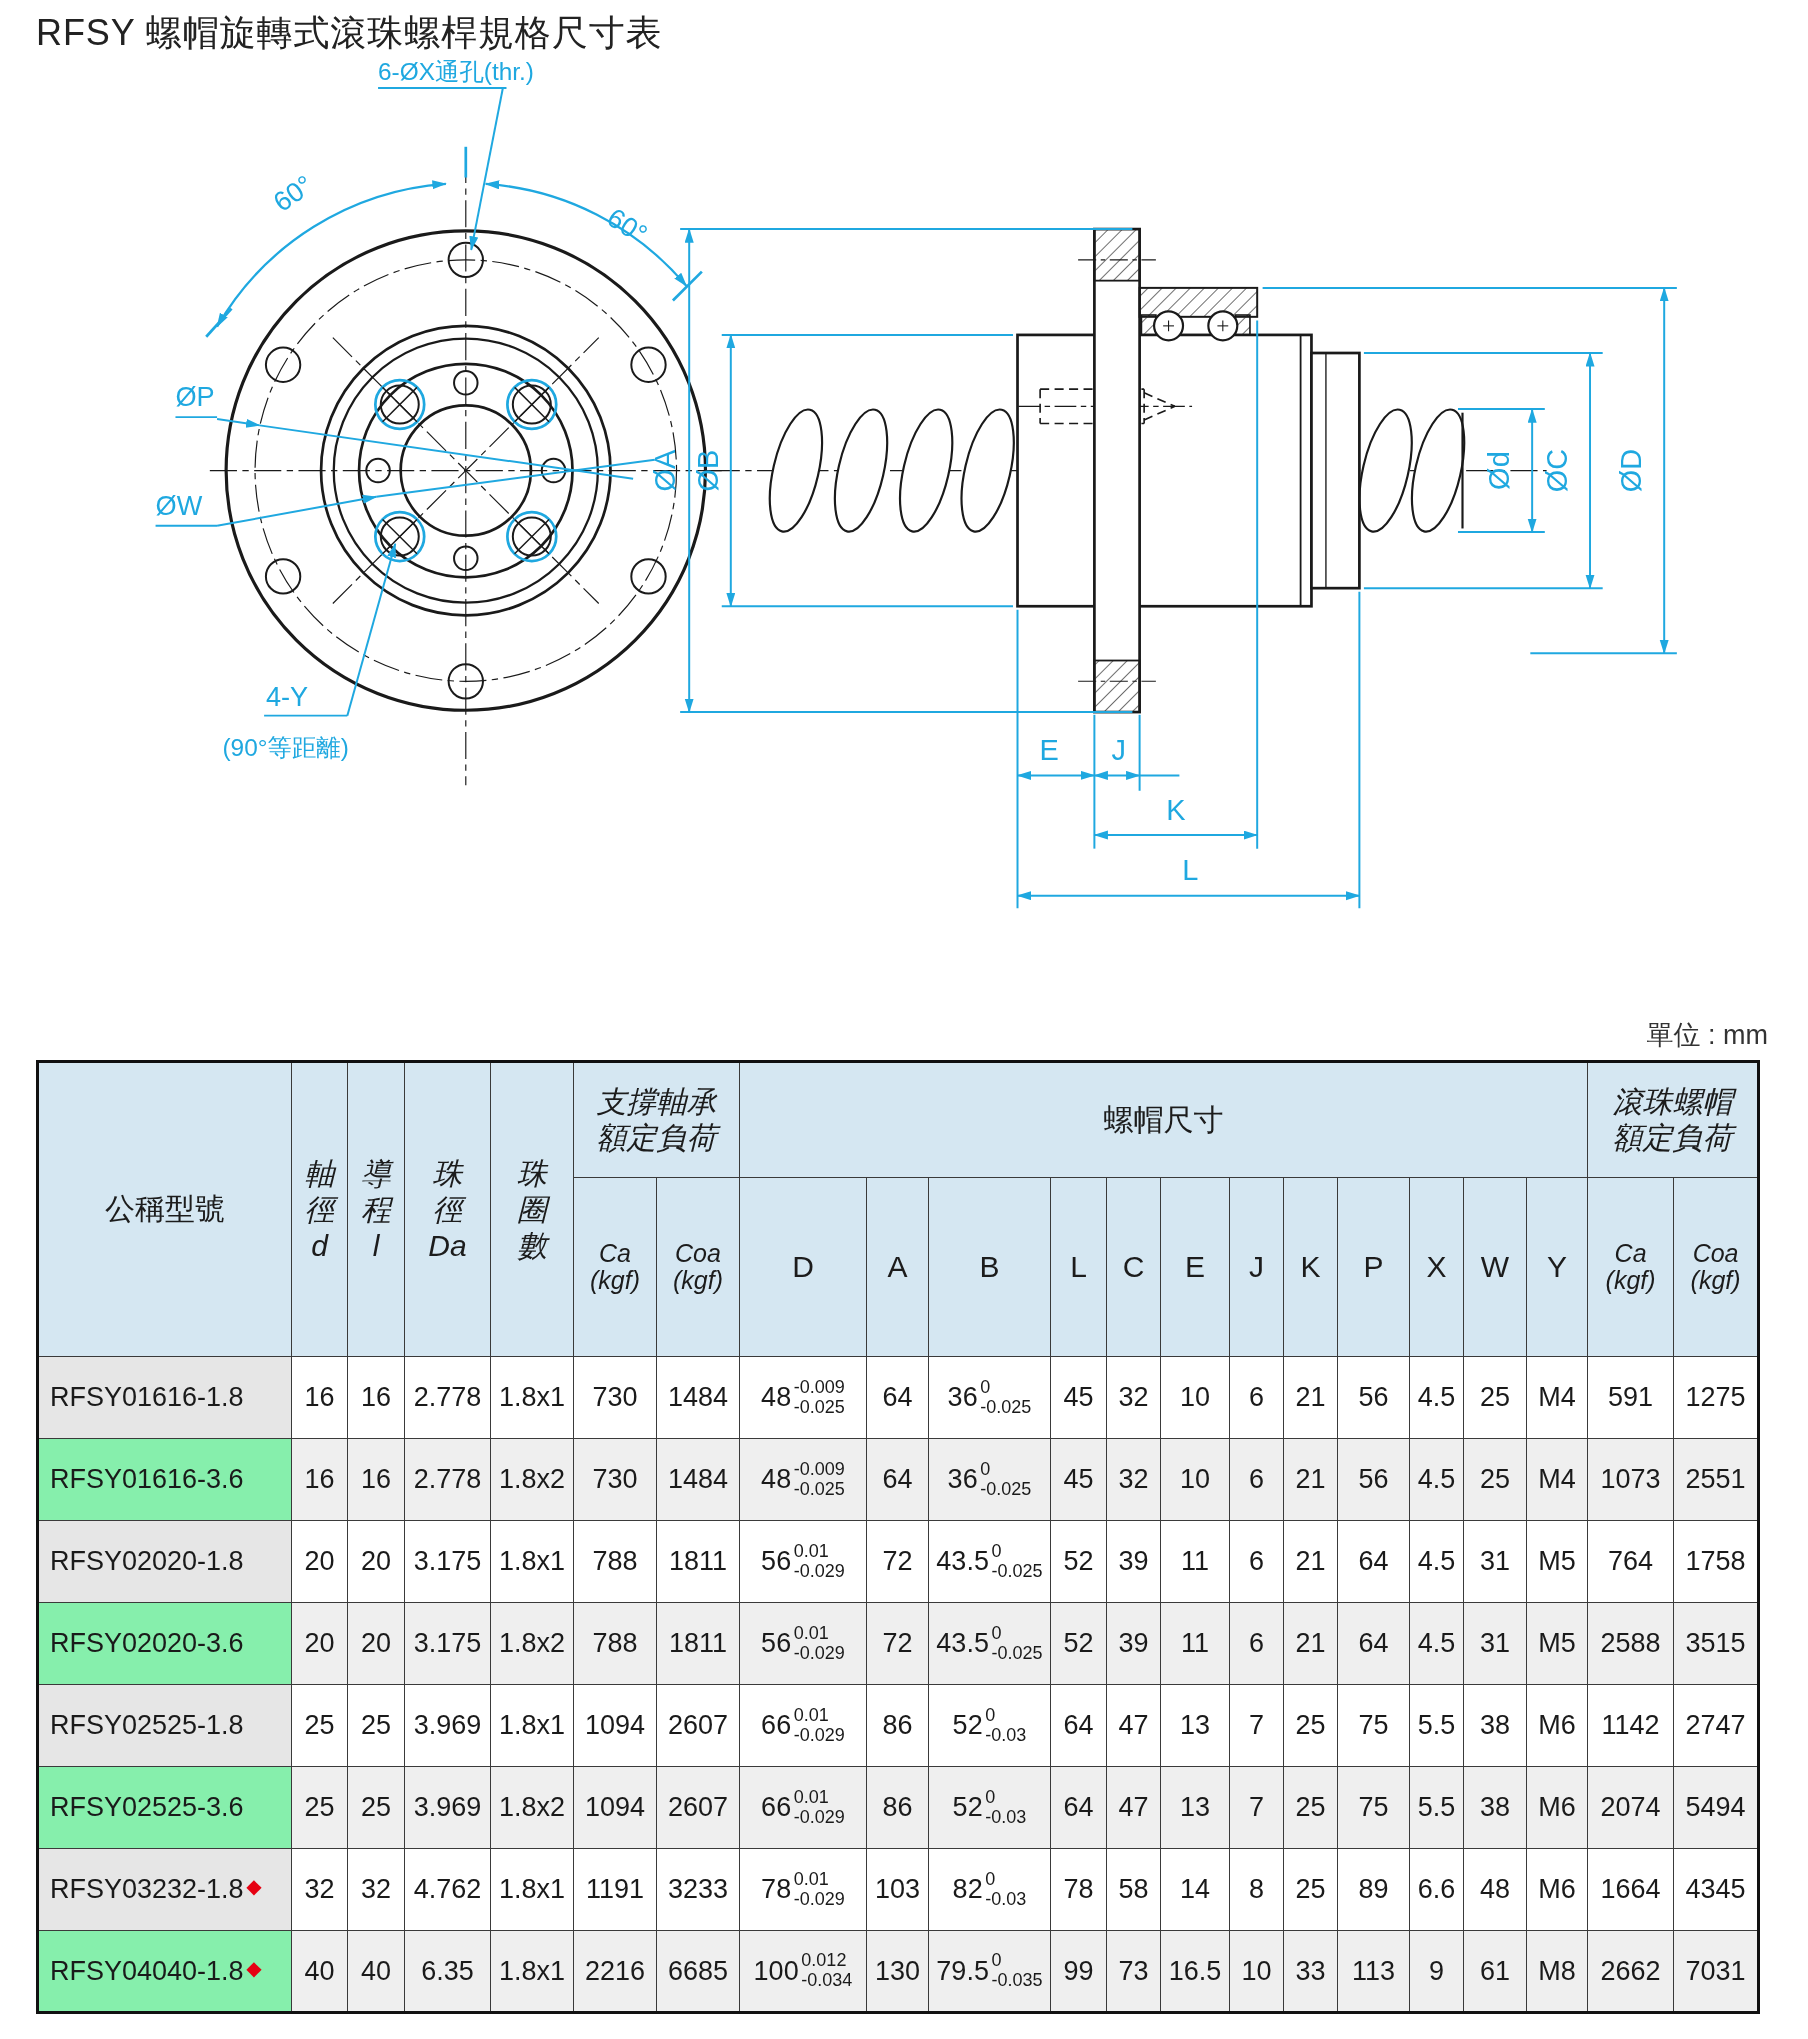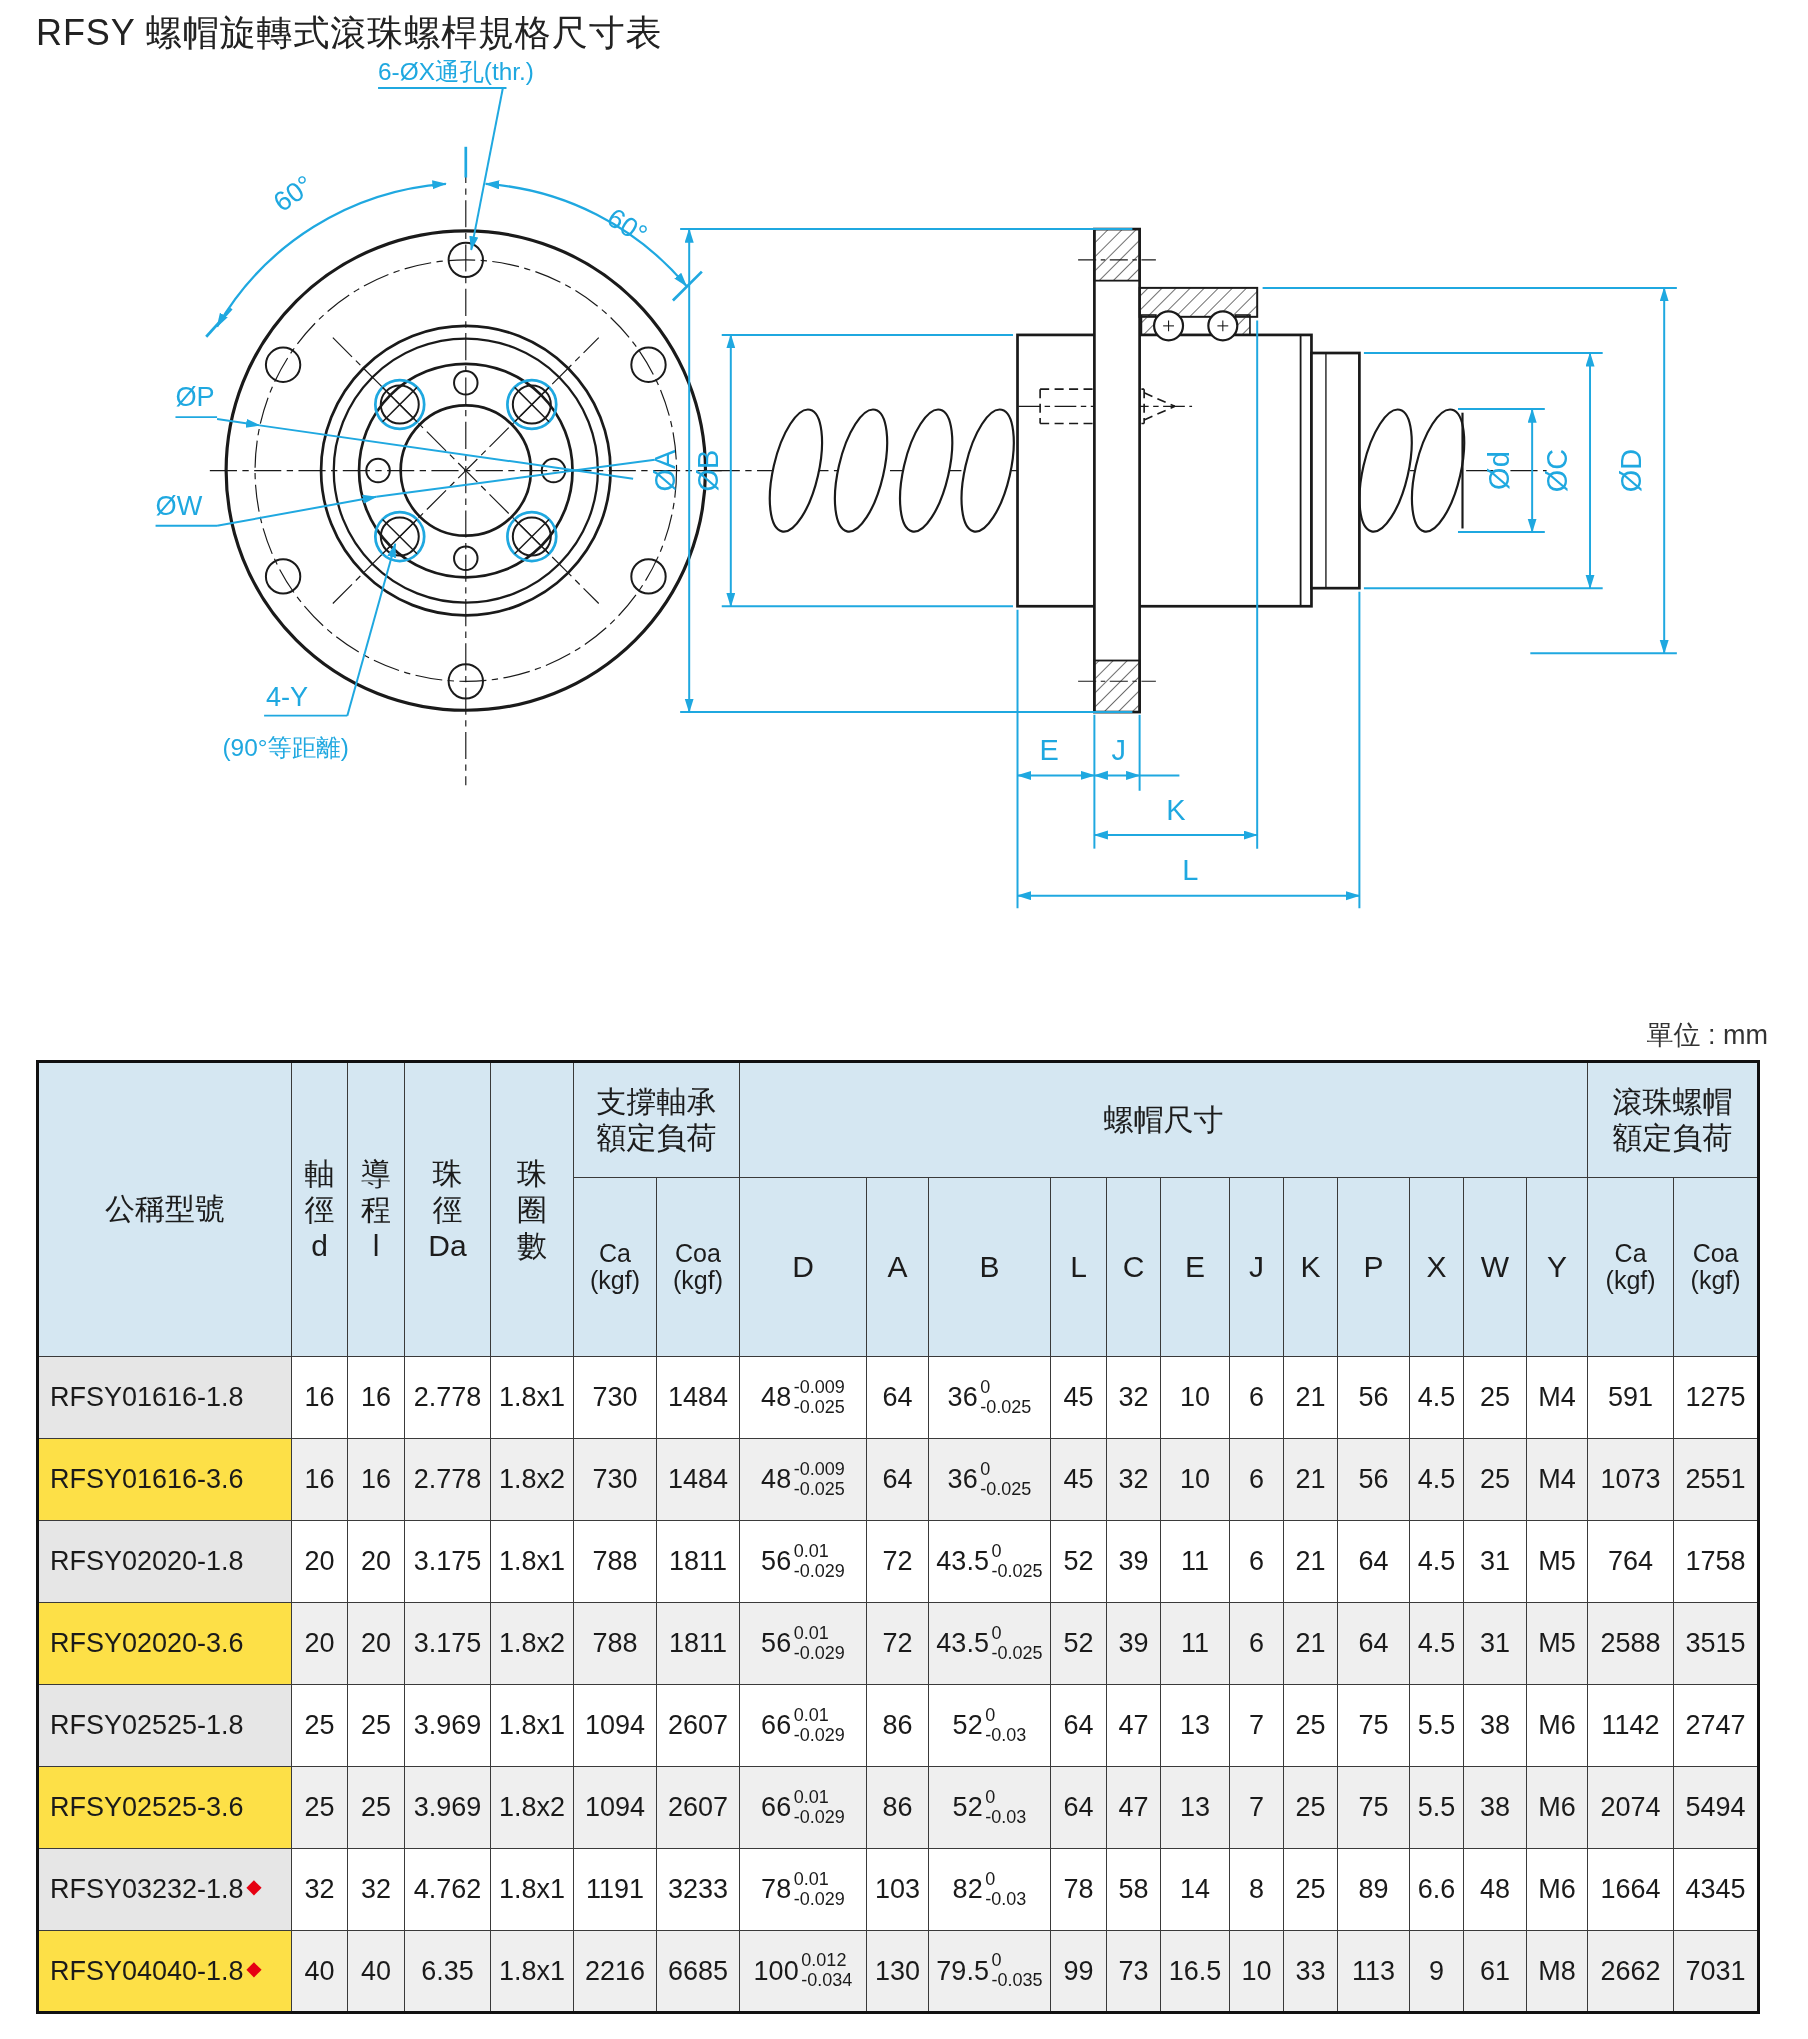--- a/index.html
+++ b/index.html
@@ -6,26 +6,26 @@
   body{width:1808px;height:2040px;position:relative;font-family:"Liberation Sans",sans-serif;color:#1a1a1a;}
   .title{position:absolute;left:36px;top:9px;font-size:36px;font-weight:500;letter-spacing:0.9px;color:#222;}
   #diagram{position:absolute;left:0;top:0;}
   .unit-note{position:absolute;right:40px;top:1017px;font-size:27px;color:#333;text-align:right;}
   table.spec{position:absolute;left:36px;top:1060px;border-collapse:collapse;table-layout:fixed;width:1722px;border:3.6px solid #111;}
   th,td{border:1.8px solid #3a3a3a;text-align:center;vertical-align:middle;padding:0;overflow:hidden;}
   thead th{background:#d5e7f2;font-weight:400;font-size:30px;color:#1c1c1c;}
   thead tr.group{height:116px;}
   thead tr.sub{height:179px;}
   thead th.small{font-size:25px;line-height:1.1;}
-  .pre{white-space:pre-line;line-height:1.2;}
+  .pre{white-space:pre-line;line-height:1.2;font-style:italic;}
   tbody tr{height:82px;background:#fff;}
   tbody tr.alt td{background:#efefef;}
   tbody td{font-size:27px;}
   tbody td.model{background:#e6e6e6;text-align:left;padding-left:11px;font-size:27px;}
-  tbody tr.alt td.model{background:#fde047;}
+  tbody tr.alt td.model{background:#86efac;}
   .dia{color:#e60012;font-size:20px;vertical-align:top;margin-left:2.7px;}
   .tolwrap{display:inline-flex;align-items:center;gap:2.7px;}
   .tv{font-size:27px;}
   .tol{display:inline-flex;flex-direction:column;font-size:18px;line-height:1.1;text-align:left;}
   svg text{font-family:"Liberation Sans",sans-serif;}
 </style>
 </head>
 <body>
 
 <div class="title">RFSY 螺帽旋轉式滾珠螺桿規格尺寸表</div>

